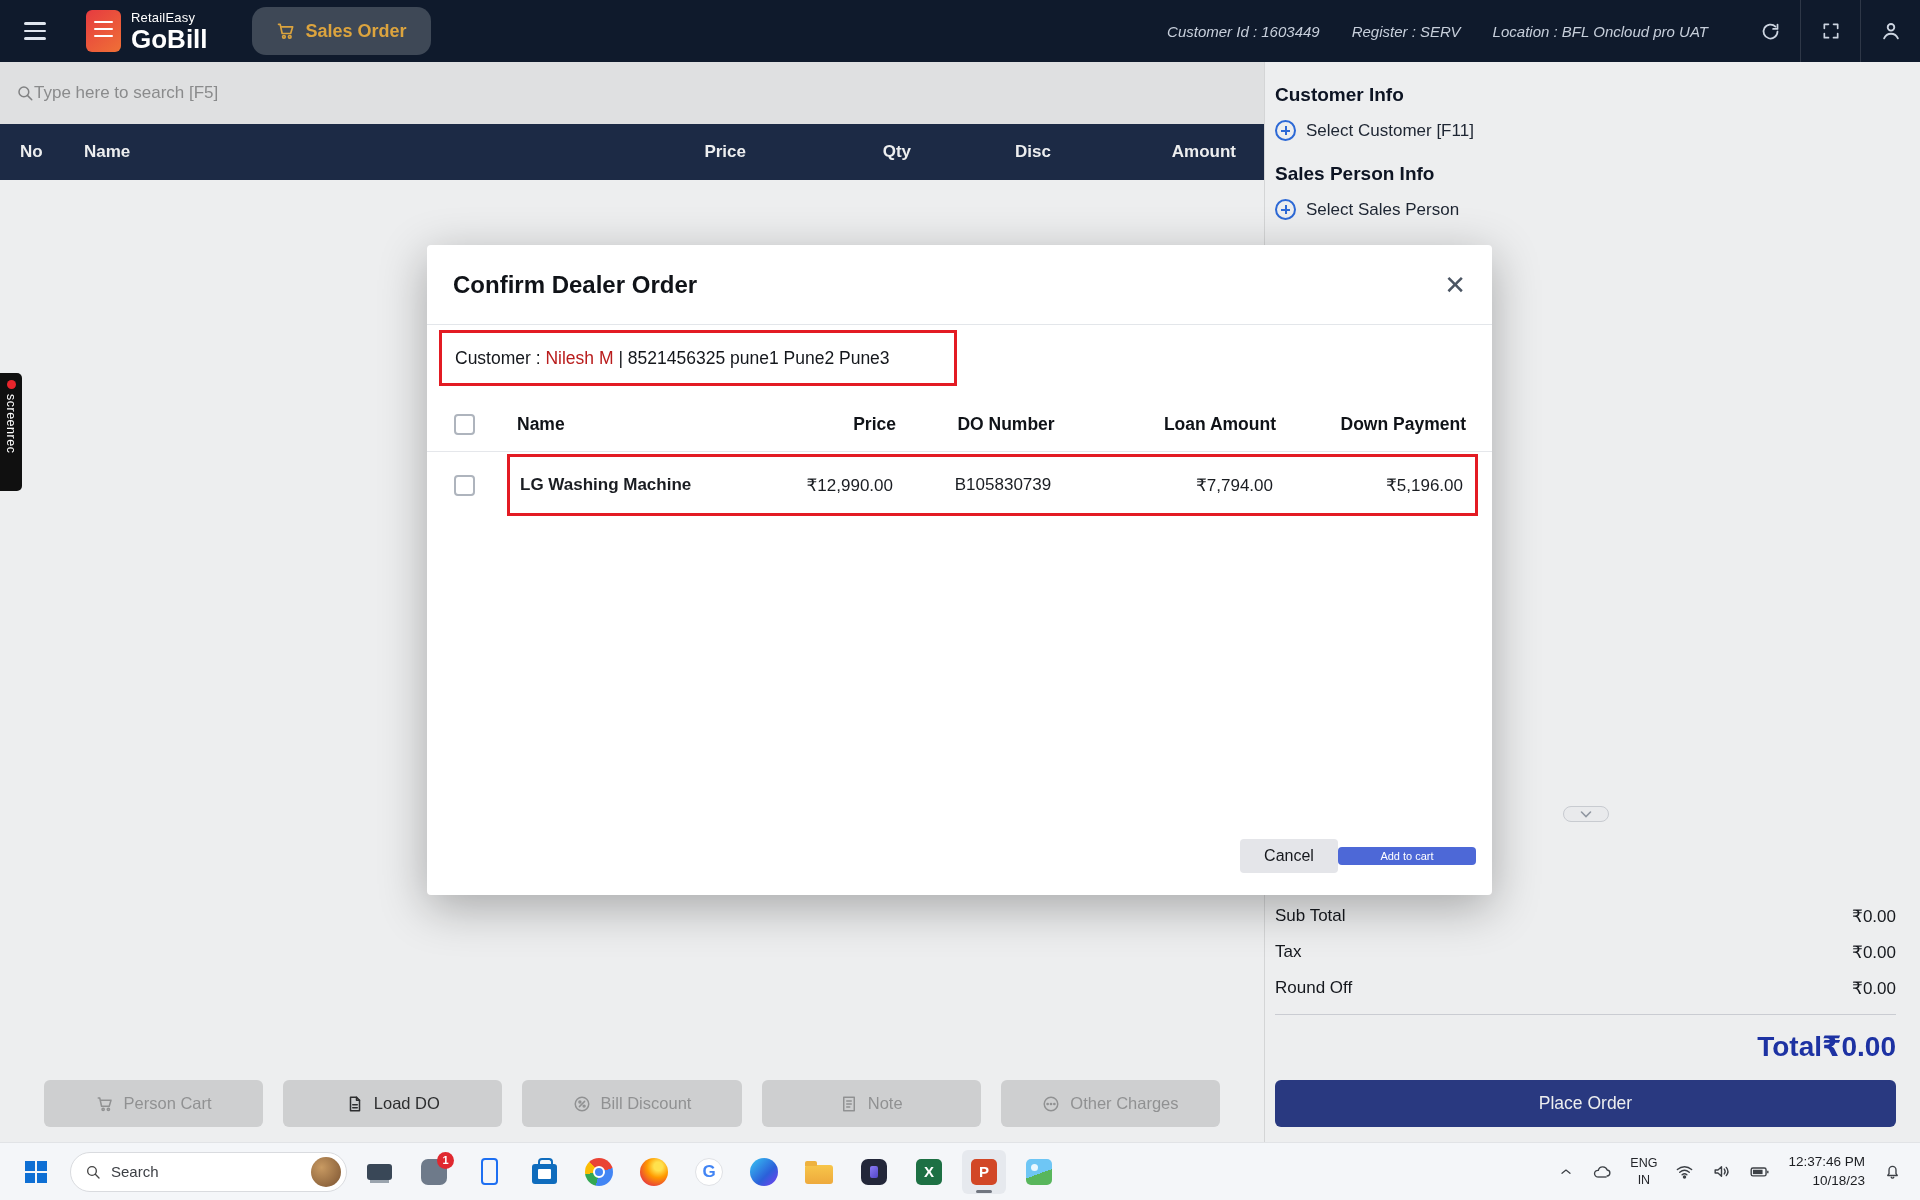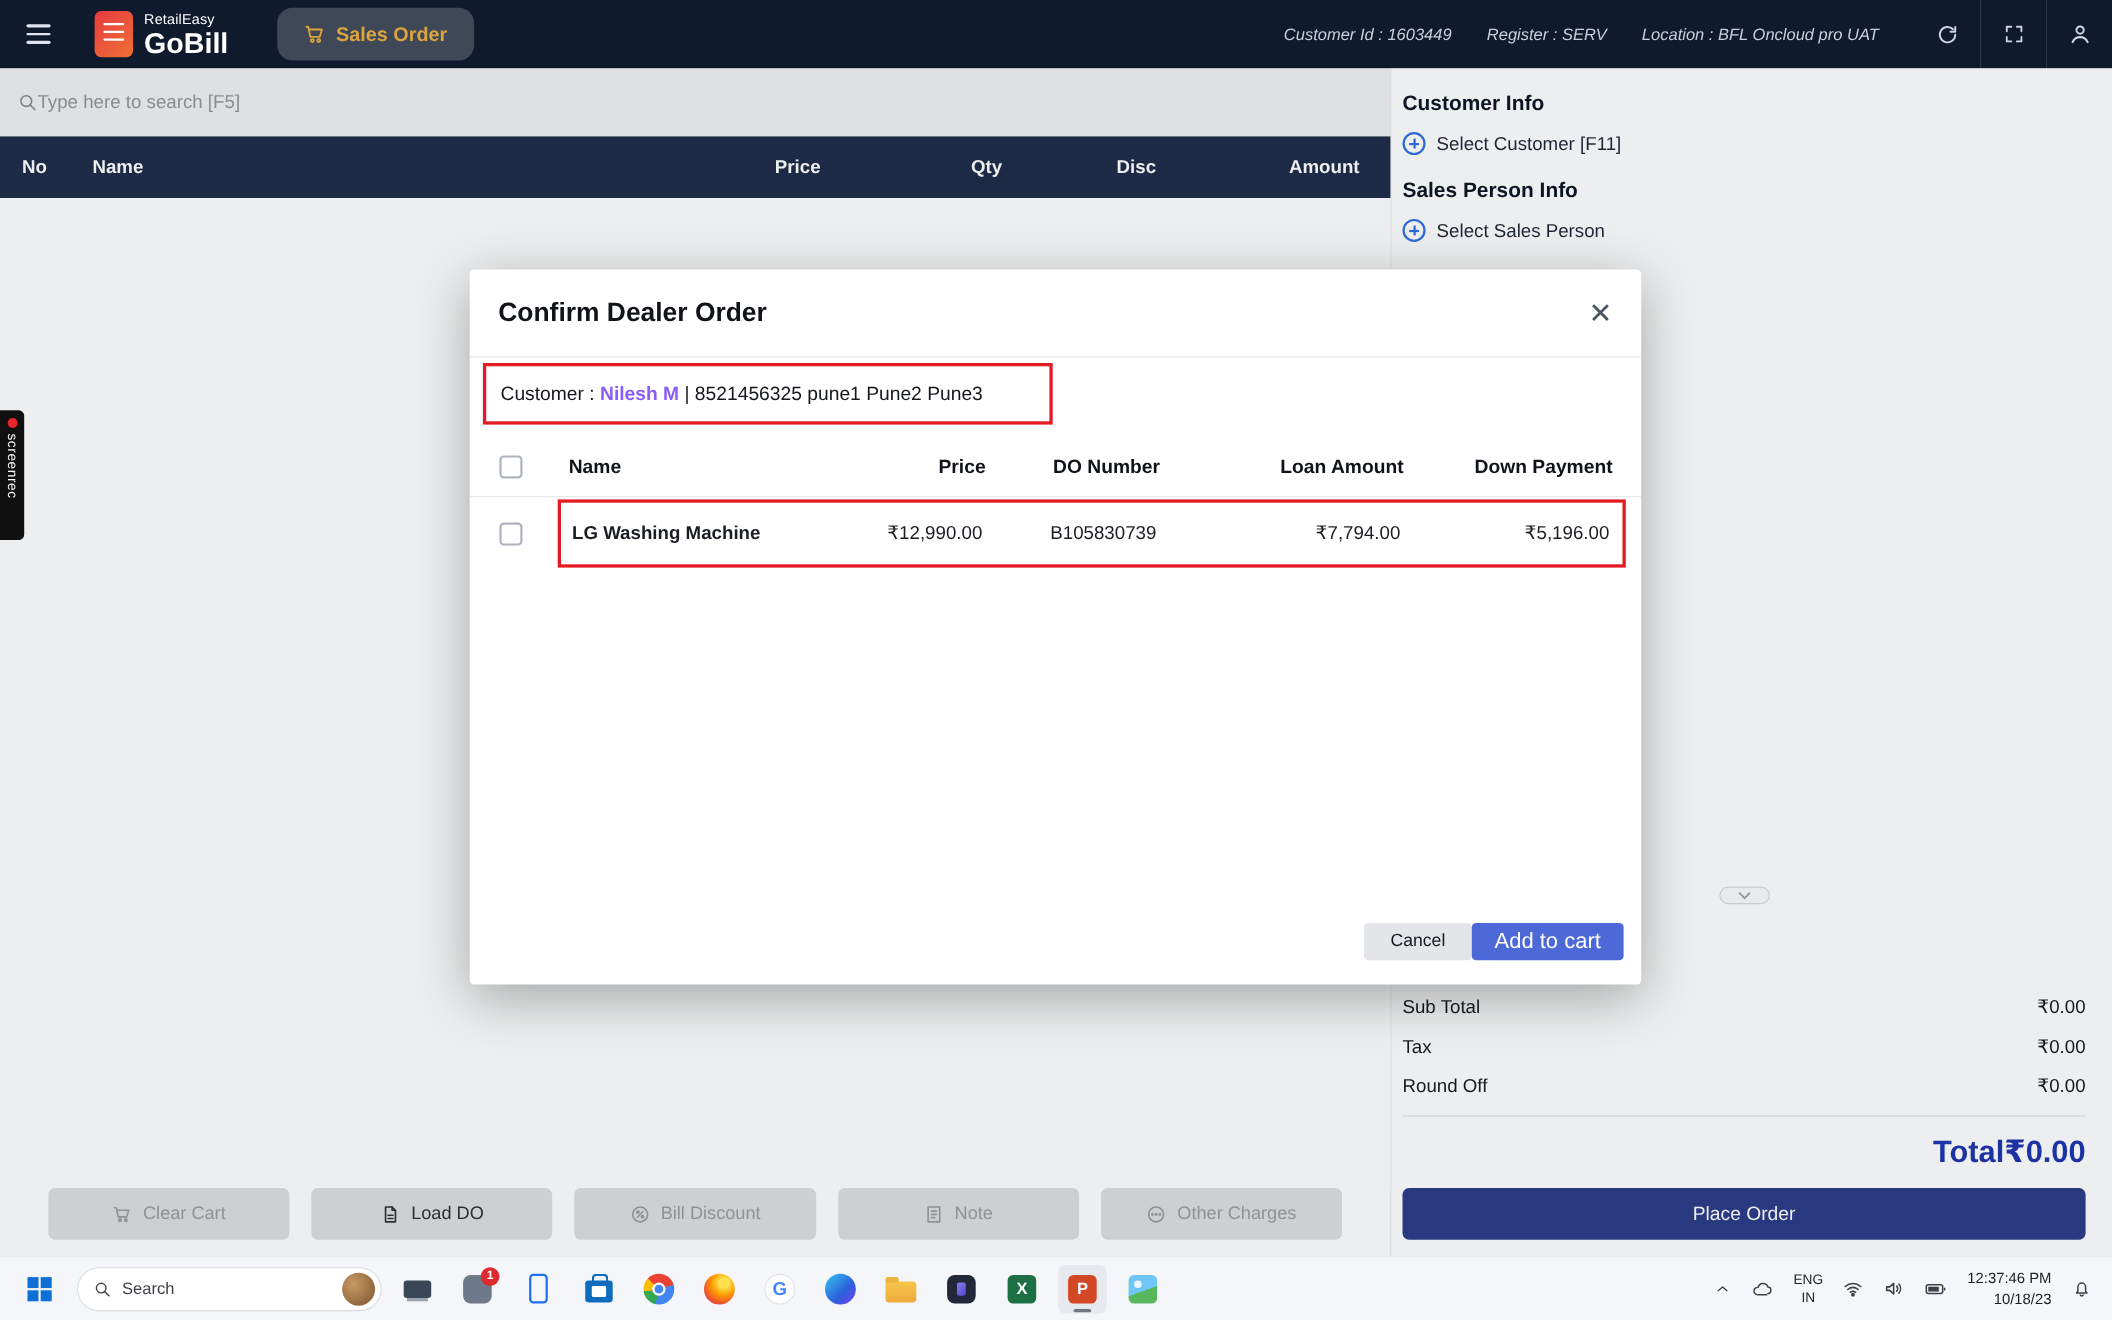--- a/index.html
+++ b/index.html
@@ -54,32 +54,32 @@
   .place-order{width:100%;height:47px;border:none;border-radius:6px;background:#2b3b87;color:#fff;font-size:17.5px;cursor:pointer}
 
   
   .overlay{position:absolute;top:62px;left:0;right:0;bottom:58px;background:rgba(30,38,55,.08);z-index:60}
   .modal{position:absolute;left:427px;top:245px;width:1065px;height:650px;background:#fff;border-radius:4px;box-shadow:0 12px 48px rgba(0,0,0,.3);z-index:70;display:flex;flex-direction:column}
   .modal-head{height:80px;flex:none;display:flex;align-items:center;justify-content:space-between;padding:0 26px;border-bottom:1px solid #e3e6ea}
   .modal-title{font-size:24px;font-weight:bold;color:#101318}
   .modal-close{background:none;border:none;font-size:26px;color:#4b5563;cursor:pointer;line-height:1}
   .cust-box{margin:5px 0 0 12px;width:518px;height:56px;border:3px solid #e31b23;display:flex;align-items:center;padding:0 13px;font-size:17.5px;color:#14171c}
   .cust-box span{white-space:pre}
-  .cust-name{color:#8b5cf6;font-weight:bold}
+  .cust-name{color:#b91c1c;font-weight:normal}
   .mtable-head{display:flex;align-items:center;height:54px;margin-top:12px;border-bottom:1px solid #e5e7eb;font-weight:bold;font-size:17.5px;color:#101318;flex:none}
   .mcheck{width:74px;display:flex;justify-content:center;flex:none}
   .checkbox{width:21px;height:21px;border:2px solid #aeb4bd;border-radius:4px;background:#fff;cursor:pointer;padding:0}
   .mgrid{flex:1;display:grid;grid-template-columns:1fr 200px 220px 160px 190px;align-items:center;padding:0 26px 0 16px}
   .mrow{display:flex;align-items:center;margin-top:2px;flex:none}
   .mrow-box{flex:1;display:grid;grid-template-columns:1fr 200px 220px 160px 190px;align-items:center;height:62px;border:3px solid #e31b23;margin:0 14px 0 6px;padding:0 12px 0 10px;font-size:17px;color:#1a1d22}
   .mname{font-weight:bold}
   .modal-fill{flex:1}
   .modal-foot{display:flex;justify-content:flex-end;align-items:center;padding:0 16px 22px;flex:none}
   .btn-cancel{width:98px;height:34px;border:none;border-radius:4px;background:#e4e5e9;color:#16181d;font-size:16px;cursor:pointer}
-  .btn-add{width:138px;height:34px;border:none;border-radius:4px;background:#4d68d7;color:#fff;font-size:20px;cursor:pointer}
+  .btn-add{width:138px;height:18px;border:none;border-radius:4px;background:#4d68d7;color:#fff;font-size:11px;cursor:pointer}
 
   
   .screenrec{position:absolute;left:0;top:373px;width:22px;height:118px;background:#101010;color:#fff;border-radius:0 5px 5px 0;z-index:120;display:flex;flex-direction:column;align-items:center;padding-top:7px;gap:5px;cursor:pointer}
   .sr-dot{width:9px;height:9px;border-radius:50%;background:#e8252c;flex:none}
   .sr-text{writing-mode:vertical-rl;font-size:12.5px;letter-spacing:.5px}
 
   
   .taskbar{position:absolute;left:0;right:0;bottom:0;height:58px;background:#f4f6f9;border-top:1px solid #e1e3e6;display:flex;align-items:center;z-index:130}
   .start-btn{width:44px;height:44px;margin-left:14px;border:none;background:none;display:flex;align-items:center;justify-content:center;cursor:pointer;border-radius:6px}
   .win-logo{display:grid;grid-template-columns:10px 10px;grid-template-rows:10px 10px;gap:2px}
@@ -191,21 +191,21 @@
       <span class="cell-r">Amount</span>
     </div>
     <div class="cart-body"></div>
     <div class="actions">
       <button class="action-btn">
         <svg width="18" height="18" viewBox="0 0 24 24" fill="none" stroke="currentColor" stroke-width="2" stroke-linecap="round" stroke-linejoin="round">
             <path d="M3 4h2l2.4 11h10.2l2.4-8H6"></path>
             <circle cx="9.5" cy="19" r="1.5"></circle>
             <circle cx="16.5" cy="19" r="1.5"></circle>
           </svg>
-        <span>Clear Cart</span>
+        <span>Person Cart</span>
       </button>
       <button class="action-btn enabled">
         <svg width="18" height="18" viewBox="0 0 24 24" fill="none" stroke="currentColor" stroke-width="2" stroke-linecap="round" stroke-linejoin="round">
             <path d="M6 3h8l4 4v14H6z"></path>
             <path d="M14 3v4h4"></path>
             <path d="M9 13h6M9 17h6"></path>
           </svg>
         <span>Load DO</span>
       </button>
       <button class="action-btn">

